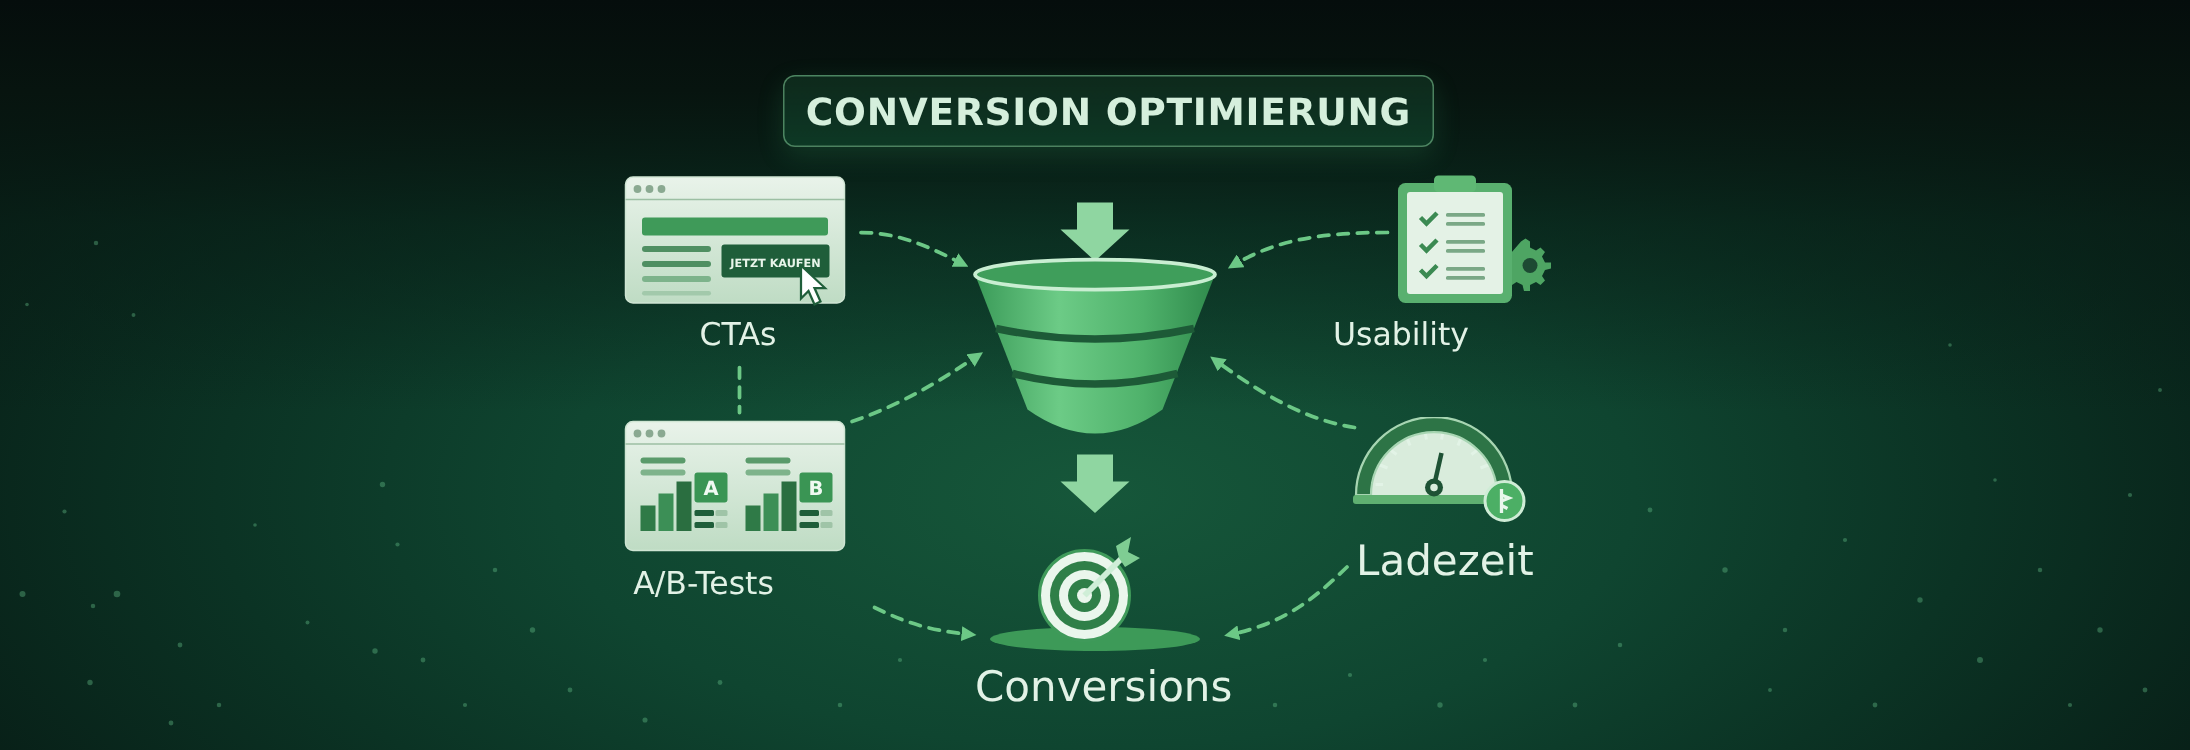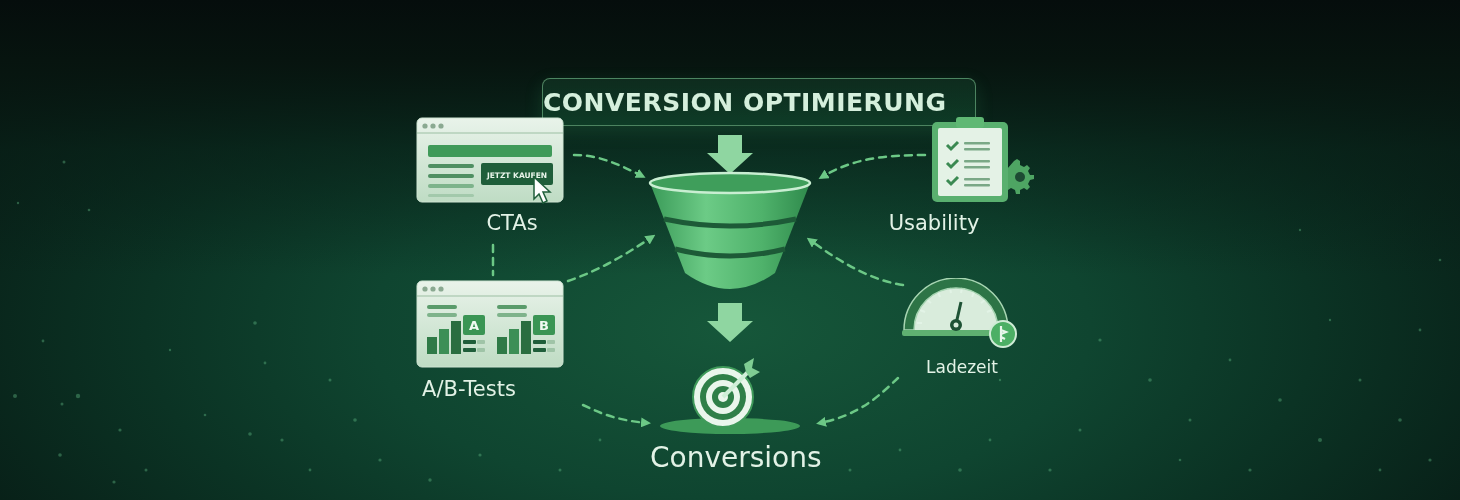--- a/index.html
+++ b/index.html
@@ -8,25 +8,25 @@
     font-family: "DejaVu Sans", sans-serif;
     background: radial-gradient(ellipse 900px 420px at 730px 330px, #16573a 0%, #0f4530 40%, #0b3324 65%, #071a14 100%);
   }
   .bg-top {
     position: absolute; left: 0; top: 0; width: 1460px; height: 500px;
     background: linear-gradient(180deg, #050d0c 0%, #07140f 12%, rgba(8,30,22,0.6) 30%, rgba(10,50,35,0) 55%);
     pointer-events: none;
   }
   .particles { position: absolute; left: 0; top: 0; width: 1460px; height: 500px; pointer-events: none; }
   .title-box {
-    position: absolute; left: 542px; top: 50px; width: 432px; height: 46px;
+    position: absolute; left: 522px; top: 50px; width: 432px; height: 46px;
     border: 1.5px solid rgba(130, 200, 150, 0.55); border-radius: 8px;
     background: linear-gradient(180deg, rgba(20,60,40,0.55), rgba(18,80,50,0.55));
     box-shadow: 0 6px 18px rgba(60,180,110,0.18);
-    display: flex; align-items: center; justify-content: flex-start; margin-top: 28px;
+    display: flex; align-items: center; justify-content: center;
   }
   .title-text {
     color: #d5efdc; font-size: 25px; font-weight: bold; letter-spacing: 0.5px;
     font-family: "DejaVu Sans", sans-serif;
   }
   .node { position: absolute; }
   .label {
     position: absolute; color: #e2f2e6; font-size: 20px; text-align: center;
     font-family: "DejaVu Sans", sans-serif; white-space: nowrap;
   }
@@ -125,21 +125,21 @@
     <circle cx="25" cy="9" r="2.6" fill="#8aa991"></circle>
   <rect x="12" y="28" width="124" height="12" rx="2" fill="#3f9a59"></rect>
   <rect x="12" y="47" width="46" height="4" rx="2" fill="#4f8f62"></rect>
   <rect x="12" y="57" width="46" height="4" rx="2" fill="#4f8f62"></rect>
   <rect x="12" y="67" width="46" height="4" rx="2" fill="#7db38b"></rect>
   <rect x="12" y="77" width="46" height="3" rx="1.5" fill="#a2c9ab"></rect>
   <rect x="65" y="46" width="72" height="22" rx="2" fill="#1f5e3a"></rect>
   <text x="101" y="61" fill="#e8f5ea" font-size="7.5" font-weight="bold" text-anchor="middle">JETZT KAUFEN</text>
   <path d="M118,60 L118,82 L123,77 L127,86 L131,84 L127,75 L134,75 Z" fill="#ffffff" stroke="#1f5e3a" stroke-width="1.5"></path>
 </svg>
-<div class="label" style="left:456px;top:211px;width:112px;font-size:21px">CTAs</div>
+<div class="label" style="left:436px;top:211px;width:112px;font-size:21px">CTAs</div>
 
 <svg class="node" style="left:416px;top:280px" width="150" height="90" viewBox="0 0 150 90">
   <rect x="1" y="1" width="146" height="86" rx="5" fill="url(#win)" stroke="#cfe5d3"></rect>
   <line x1="1" y1="16" x2="147" y2="16" stroke="#9cbfa3" stroke-width="1"></line>
   <circle cx="9" cy="9" r="2.6" fill="#8aa991"></circle>
     <circle cx="17" cy="9" r="2.6" fill="#8aa991"></circle>
     <circle cx="25" cy="9" r="2.6" fill="#8aa991"></circle>
   <rect x="11" y="25" width="30" height="4" rx="2" fill="#5a9b6b"></rect>
   <rect x="11" y="33" width="30" height="4" rx="2" fill="#7eb38b"></rect>
   <rect x="11" y="57" width="10" height="17" fill="#2f7a47"></rect>
@@ -231,13 +231,13 @@
       <line x1="92" y1="32" x2="87" y2="34"></line>
   </g>
   <path d="M4,52 A52,52 0 0 1 108,52 L98,52 A42,42 0 0 0 14,52 Z" fill="none" stroke="#a7d5b2" stroke-width="1.5"></path>
   <rect x="2" y="52" width="110" height="6" rx="2" fill="#5fb071"></rect>
   <line x1="56" y1="46" x2="61" y2="24" stroke="#1e5235" stroke-width="3"></line>
   <circle cx="56" cy="47" r="6" fill="#1e5235"></circle>
     <circle cx="56" cy="47" r="2.5" fill="#d9ecdc"></circle>
   <circle cx="103" cy="56" r="13" fill="#4caf65" stroke="#cfecd6" stroke-width="2"></circle>
   <path d="M101,48 L101,64 M101,52 L106,54 L101,56 M101,59 L105,61" stroke="#e9f7ec" stroke-width="2.2" fill="none"></path>
 </svg>
-<div class="label" style="left:904px;top:357px;width:116px;font-size:17px">Ladezeit</div>
+<div class="label" style="left:904px;top:357px;width:116px;font-size:28px">Ladezeit</div>
 
 </body></html>

